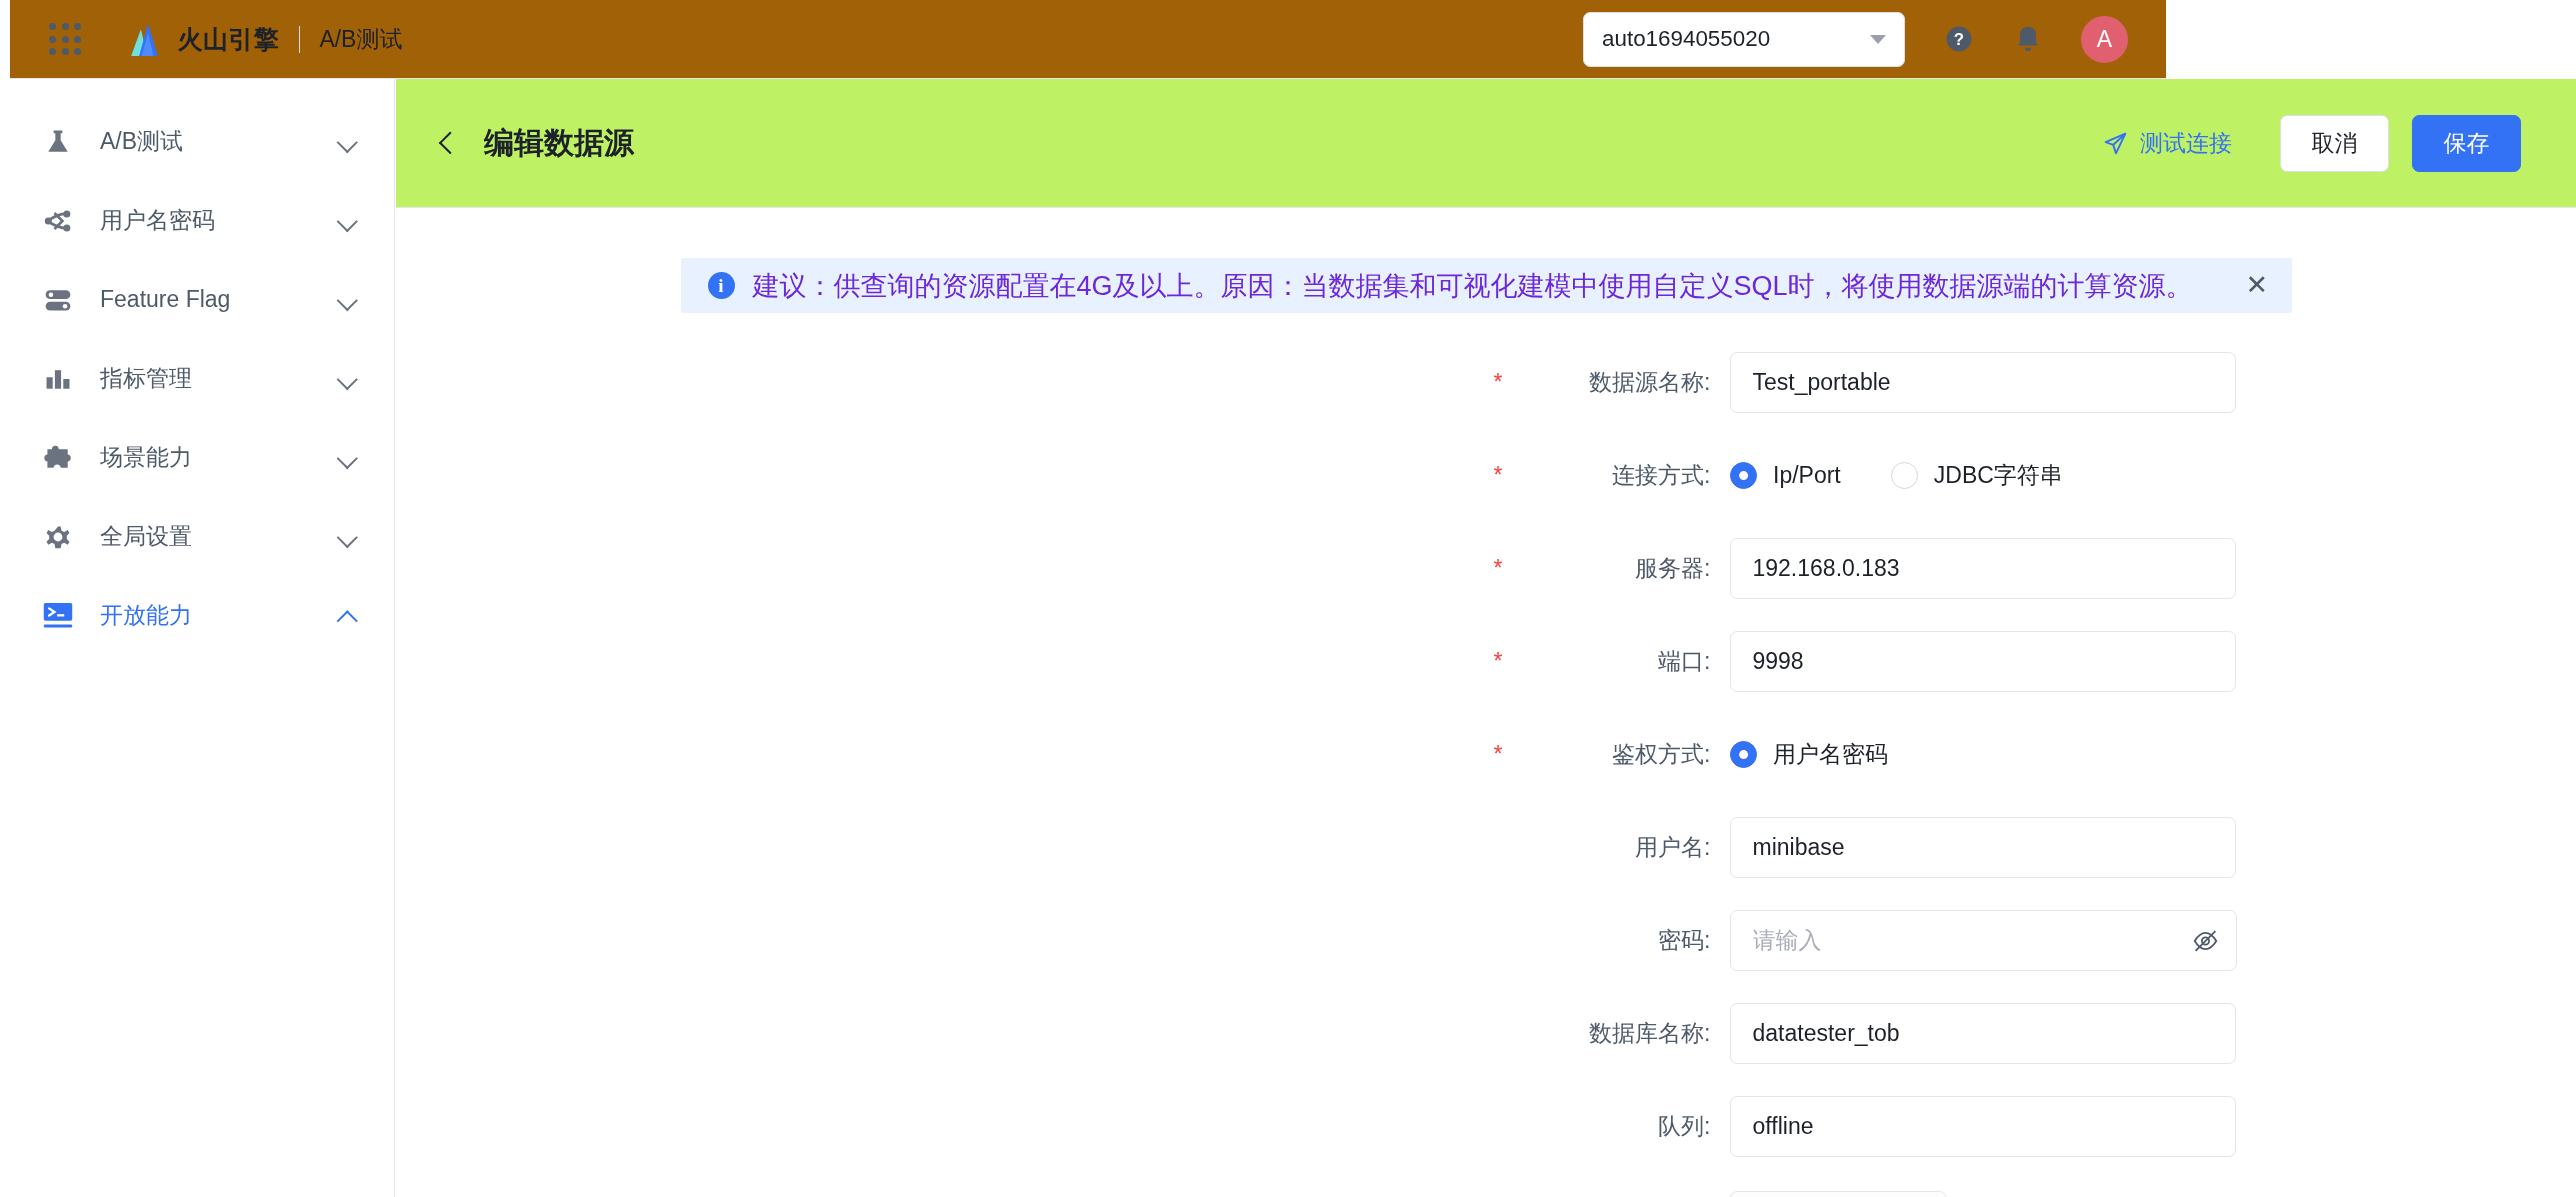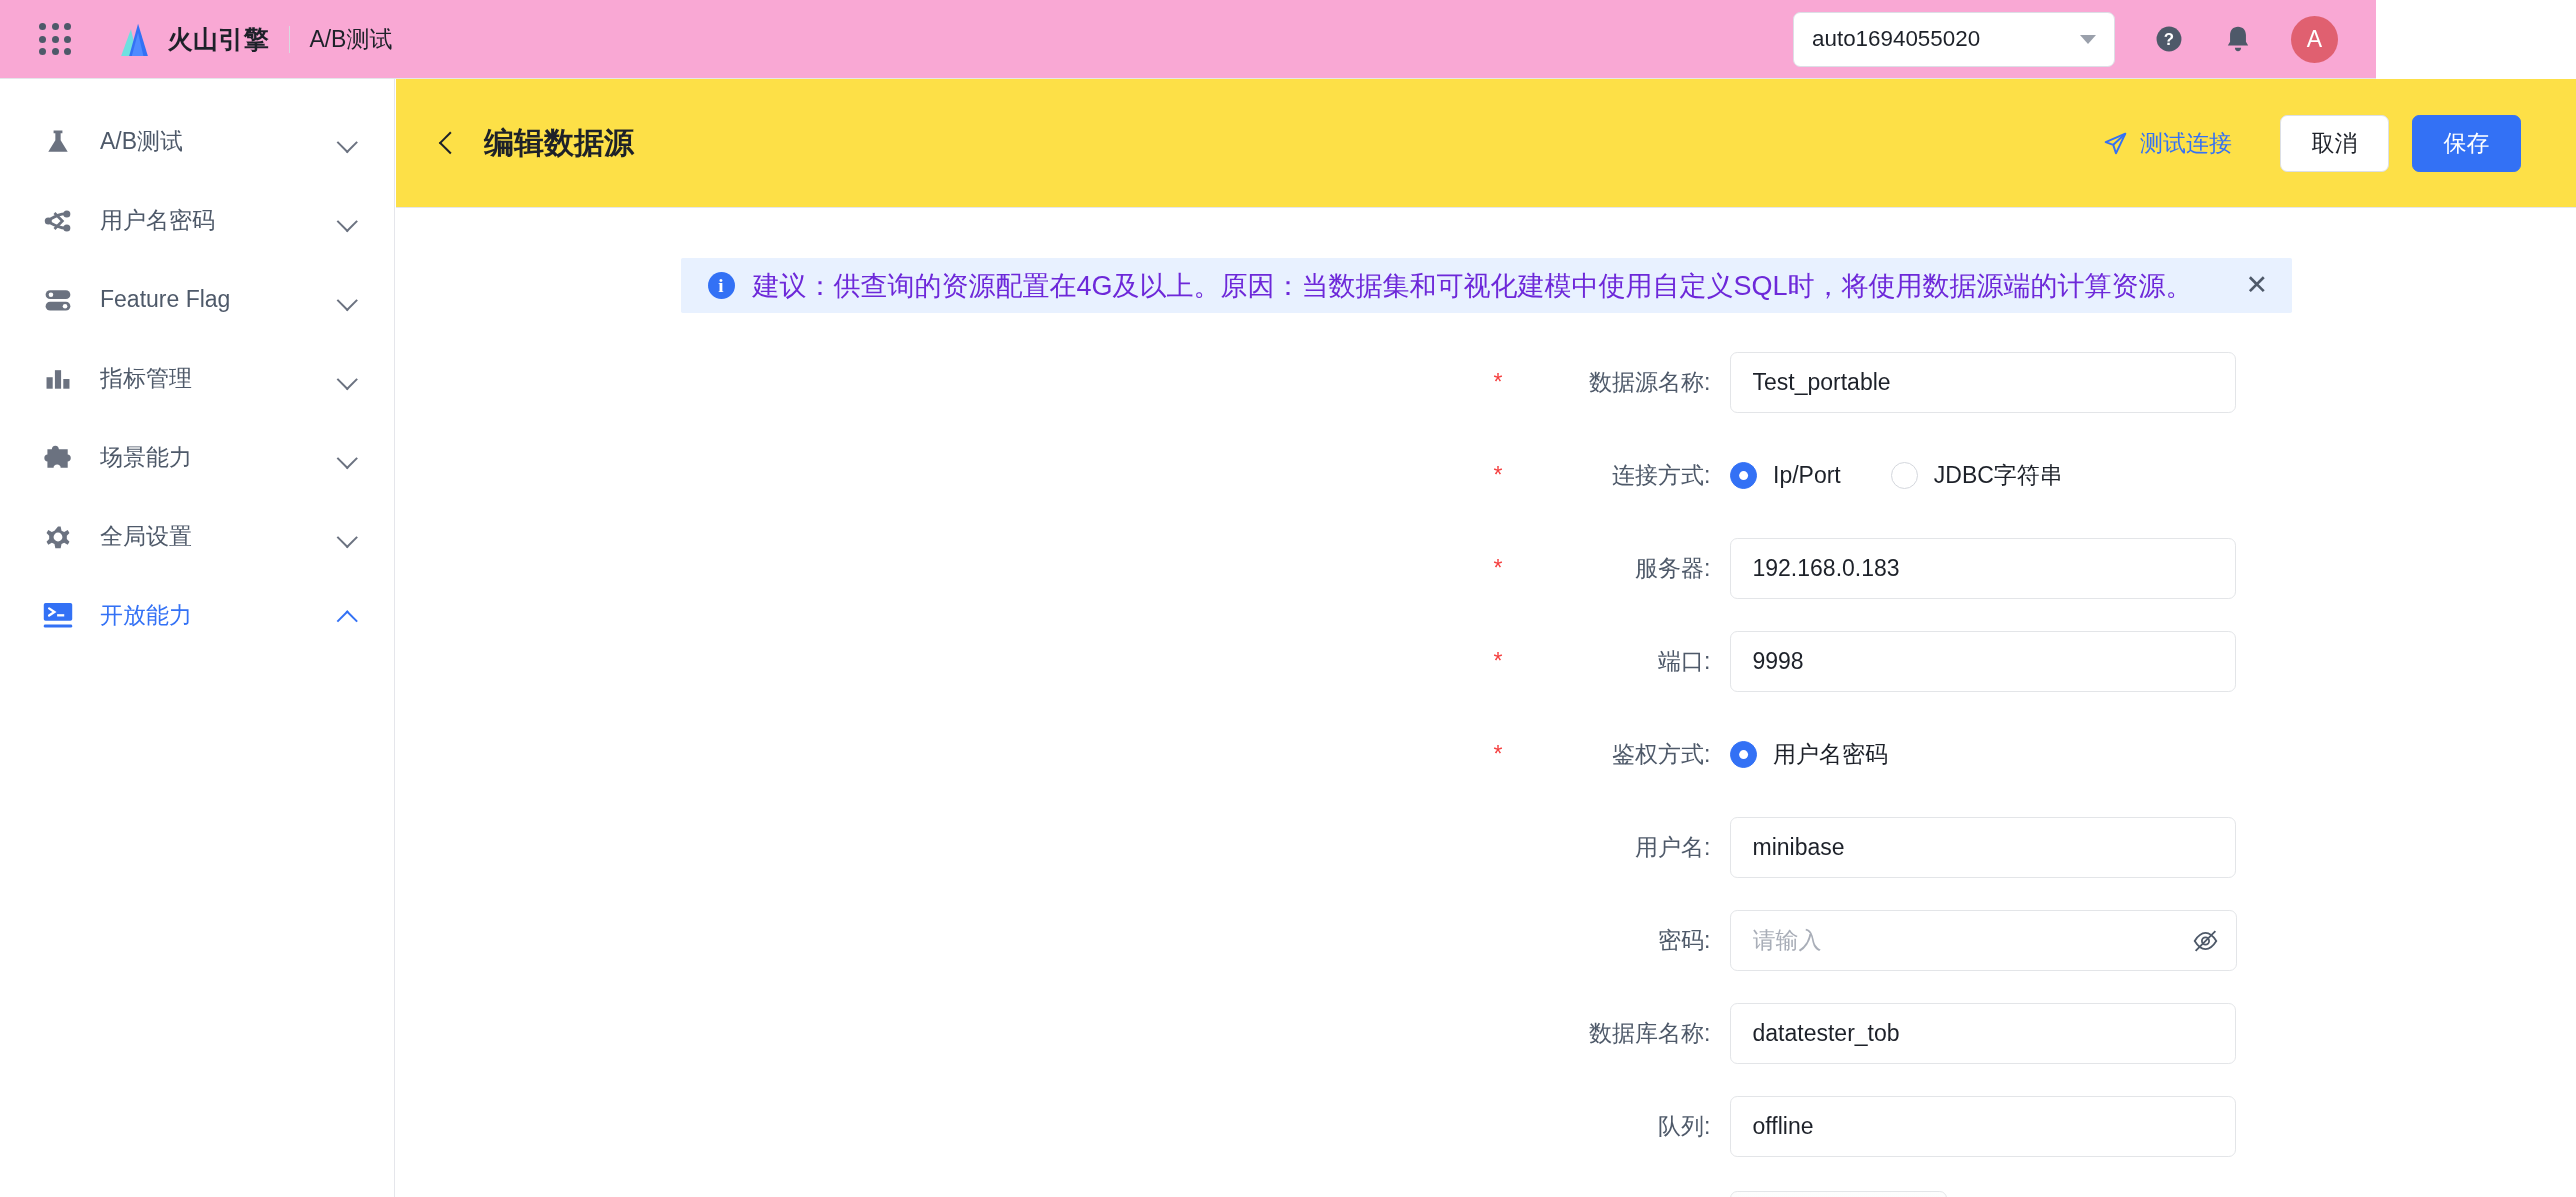--- a/index.html
+++ b/index.html
@@ -9,23 +9,23 @@
     height: 1198px;
     overflow: hidden;
     background: #ffffff;
     font-family: "Liberation Sans", "DejaVu Sans", sans-serif;
     color: #1d2129;
   }
 
   
   .topbar {
     position: absolute;
-    top: 0; left: 0;
-    width: 2376px; height: 79px;
-    background: #f9a8d4;
+    top: 0; left: 10px;
+    width: 2156px; height: 79px;
+    background: #a16207;
     border-bottom: 0.9px solid #e5e6eb;
     display: flex;
     align-items: center;
   }
   .grid-icon {
     margin-left: 39px;
     width: 32px; height: 32px;
     display: grid;
     grid-template-columns: repeat(3, 1fr);
     grid-template-rows: repeat(3, 1fr);
@@ -178,21 +178,21 @@
     margin-left: 21.5px;
     font-size: 23px;
     color: #3371f5;
   }
 
   
   .page-head {
     position: absolute;
     top: 79px; left: 396px;
     width: 2180px; height: 129px;
-    background: #fde047;
+    background: #bef264;
     border-bottom: 0.9px solid #e5e6eb;
     display: flex;
     align-items: center;
     padding: 0 55px 0 38px;
   }
   .back-chev {
     width: 27px; height: 27px;
     position: relative;
     cursor: pointer;
     flex-shrink: 0;

